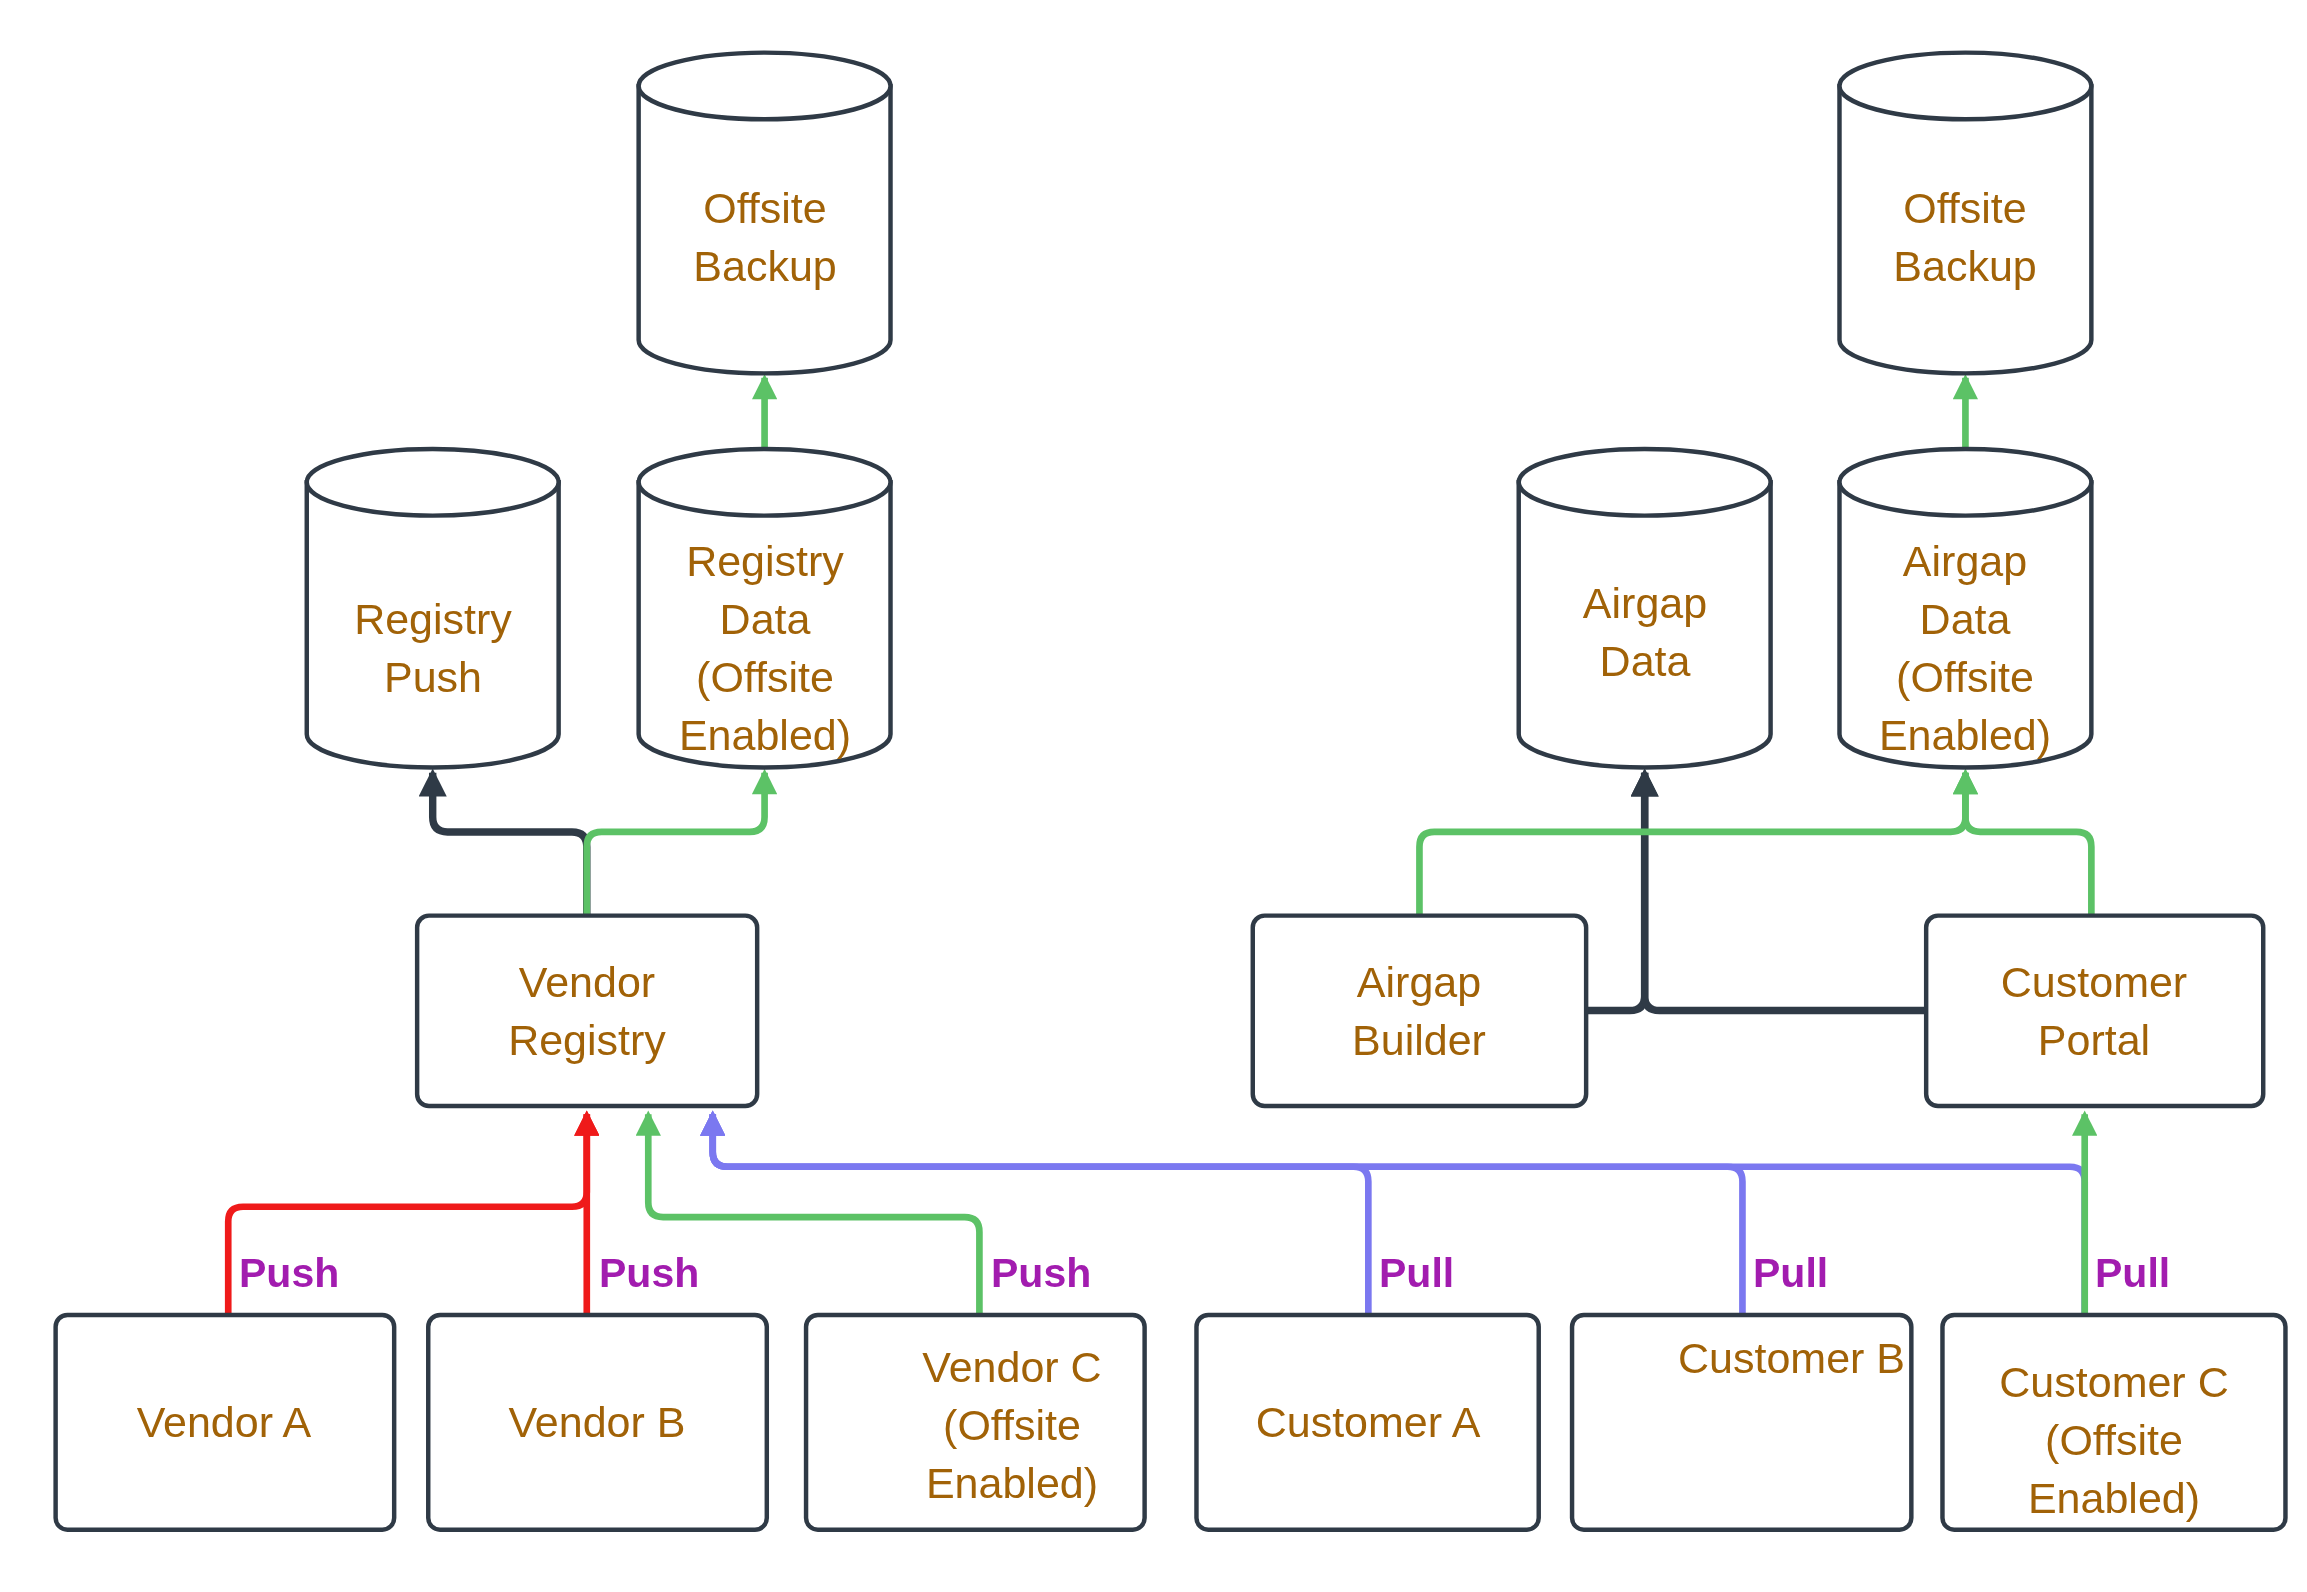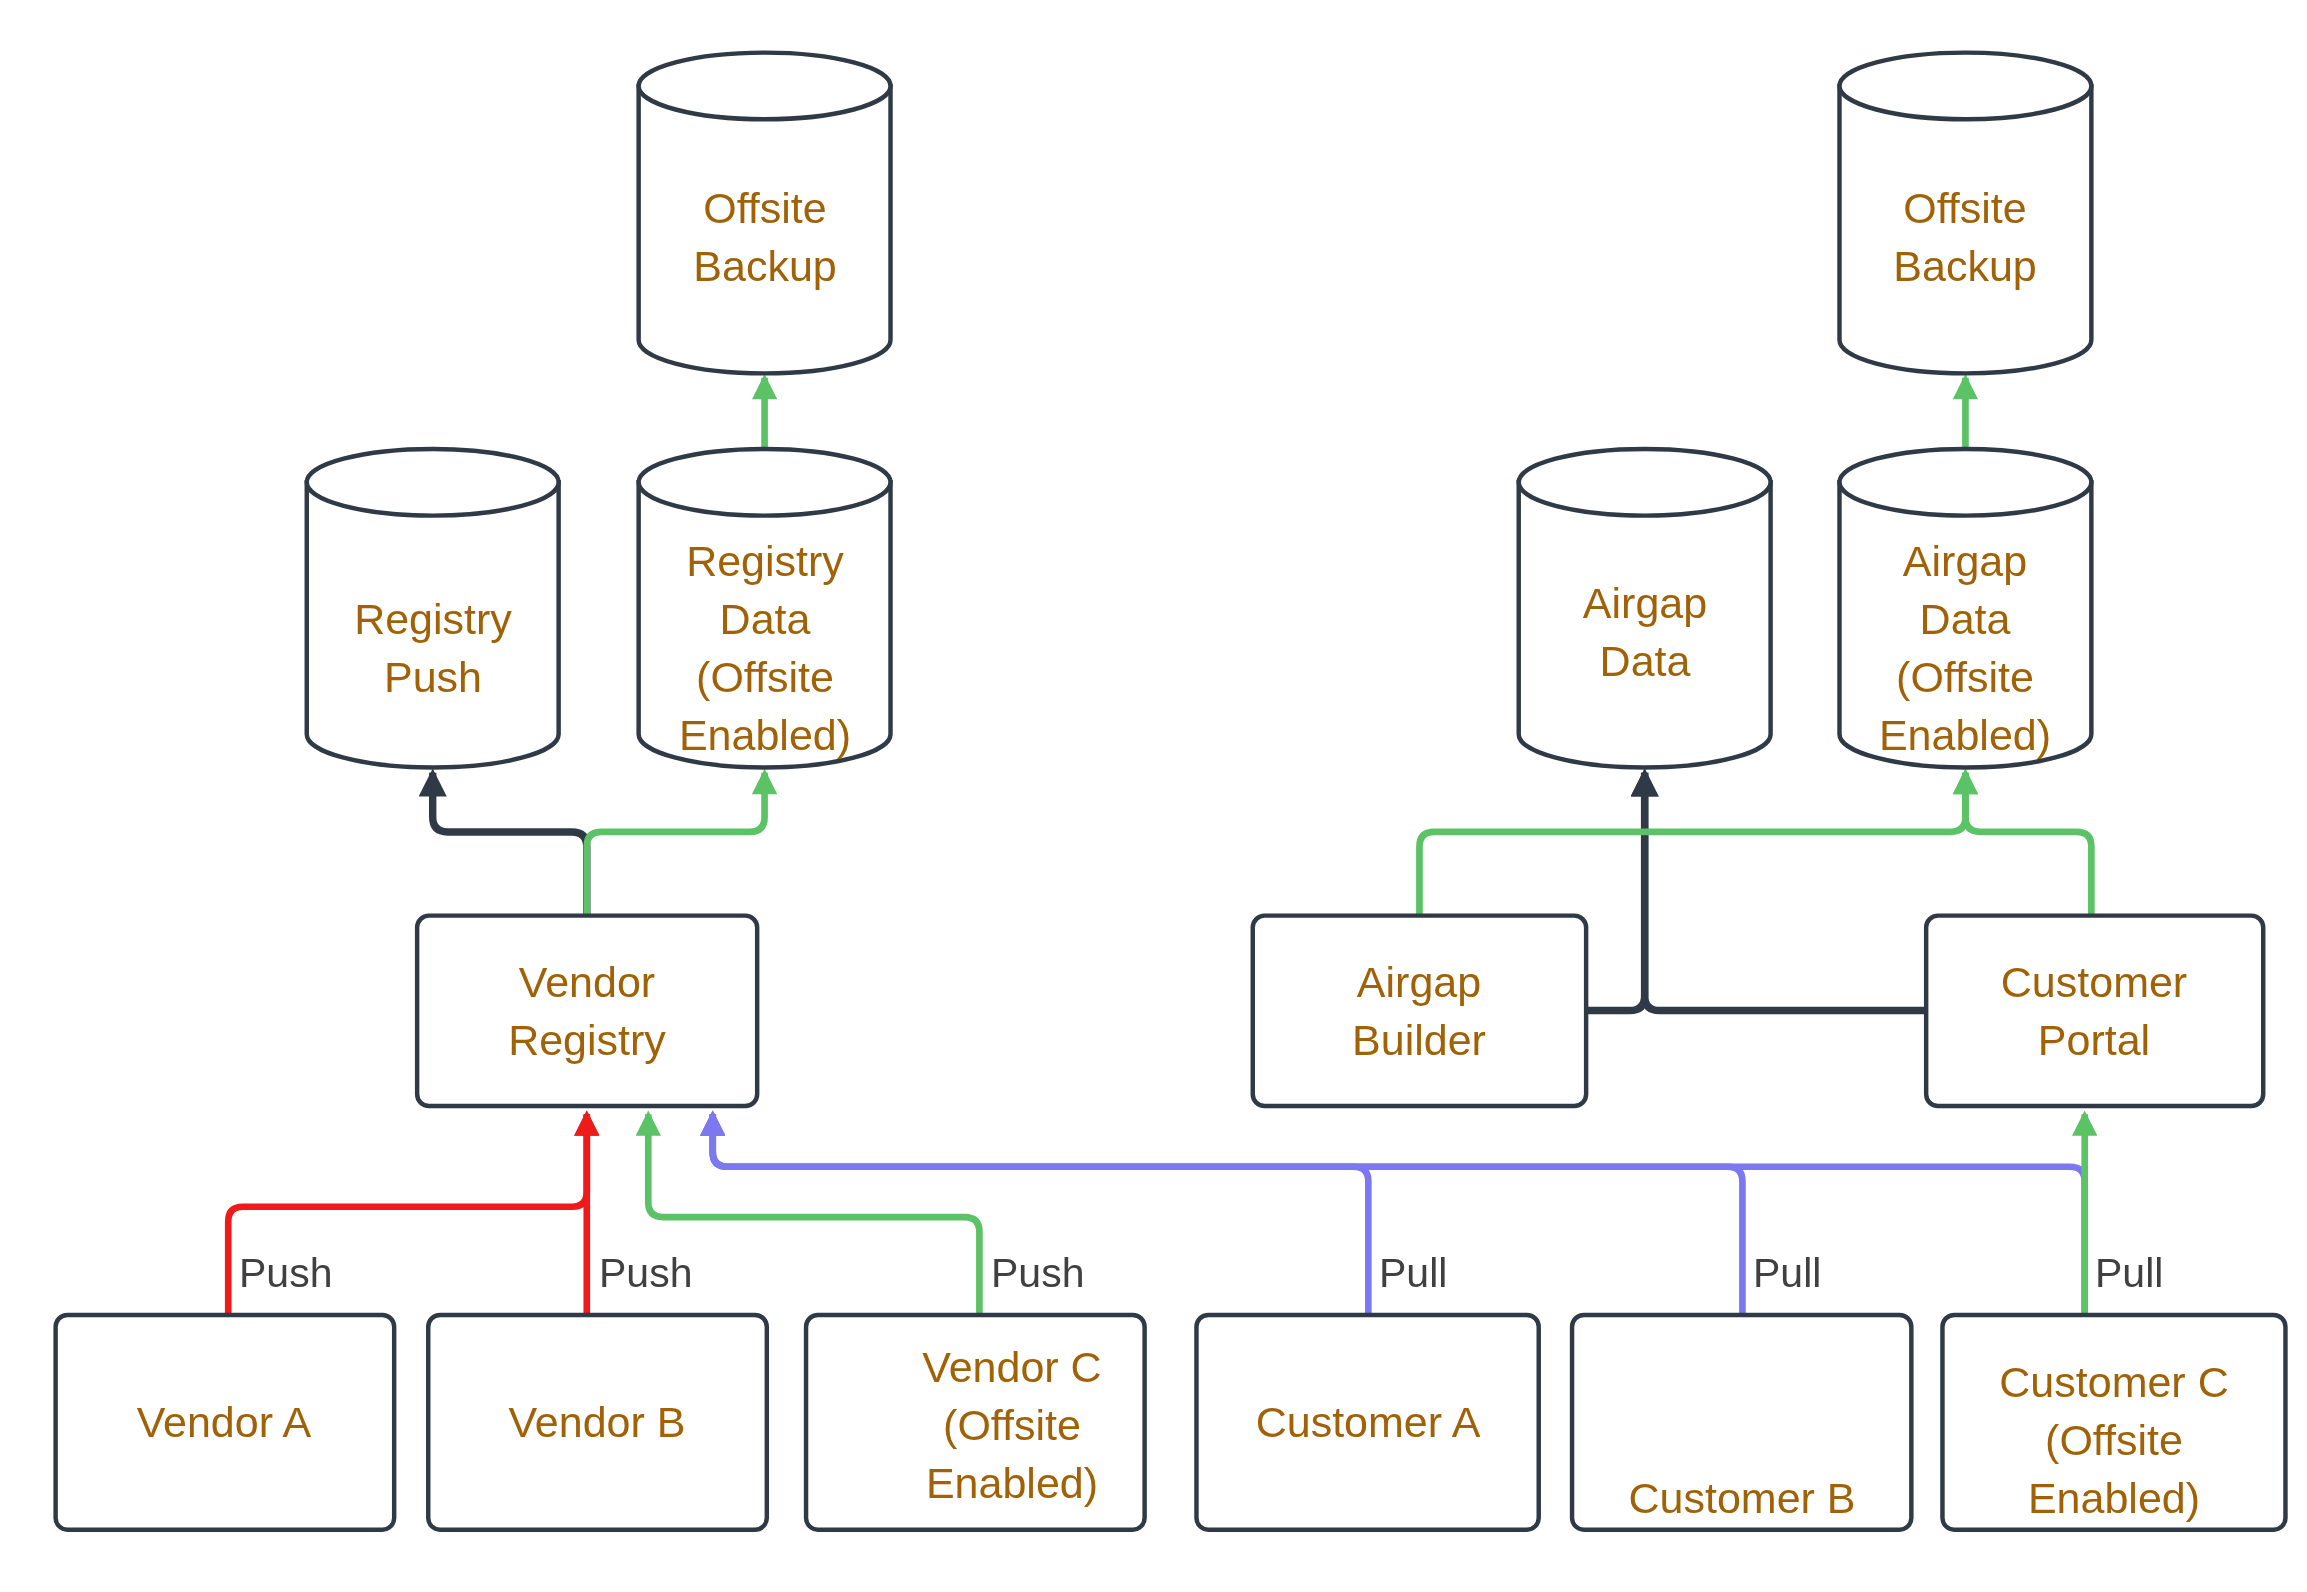--- a/index.html
+++ b/index.html
@@ -20,24 +20,25 @@
     position: absolute;
     transform: translate(-50%, -50%);
     text-align: center;
     color: #a16207;
     font-size: 43px;
     line-height: 1.35;
   }
   .edge-label {
     position: absolute;
     transform: translateY(-50%);
-    color: #404040;
+    color: #a21caf;
     font-size: 41px;
     line-height: 1.2;
     white-space: nowrap;
+    font-weight: bold;
   }
 </style>
 </head>
 <body>
 
 <div class="stage">
 
   <svg width="2307" height="1592" viewBox="0 0 3114 2149">
     <defs>
       <marker id="mDark" viewBox="0 0 10 10" refX="8.5" refY="5" markerWidth="4.6" markerHeight="3.8" orient="auto-start-reverse">
@@ -117,21 +118,21 @@
   <div class="node-label" style="left:1965px; top:237px; width:237px;">Offsite Backup</div>
 
   <div class="node-label" style="left:587px; top:1011px; width:222px;">Vendor Registry</div>
   <div class="node-label" style="left:1419px; top:1011px; width:222px;">Airgap Builder</div>
   <div class="node-label" style="left:2094px; top:1011px; width:244px;">Customer Portal</div>
 
   <div class="node-label" style="left:224px; top:1422px; width:311px;">Vendor A</div>
   <div class="node-label" style="left:597px; top:1422px; width:311px;">Vendor B</div>
   <div class="node-label" style="left:1012px; top:1425px; width:244px;">Vendor C (Offsite Enabled)</div>
   <div class="node-label" style="left:1368px; top:1422px; width:326px;">Customer A</div>
-  <div class="node-label" style="left:1742px; top:1498px; width:326px;">Customer B</div>
+  <div class="node-label" style="left:1742px; top:1358px; width:326px;text-align:right;">Customer B</div>
   <div class="node-label" style="left:2114px; top:1440px; width:296px;">Customer C (Offsite Enabled)</div>
 
   <div class="edge-label" style="left:239px; top:1274px;">Push</div>
   <div class="edge-label" style="left:599px; top:1274px;">Push</div>
   <div class="edge-label" style="left:991px; top:1274px;">Push</div>
   <div class="edge-label" style="left:1379px; top:1274px;">Pull</div>
   <div class="edge-label" style="left:1753px; top:1274px;">Pull</div>
   <div class="edge-label" style="left:2095px; top:1274px;">Pull</div>
 
 </div>

